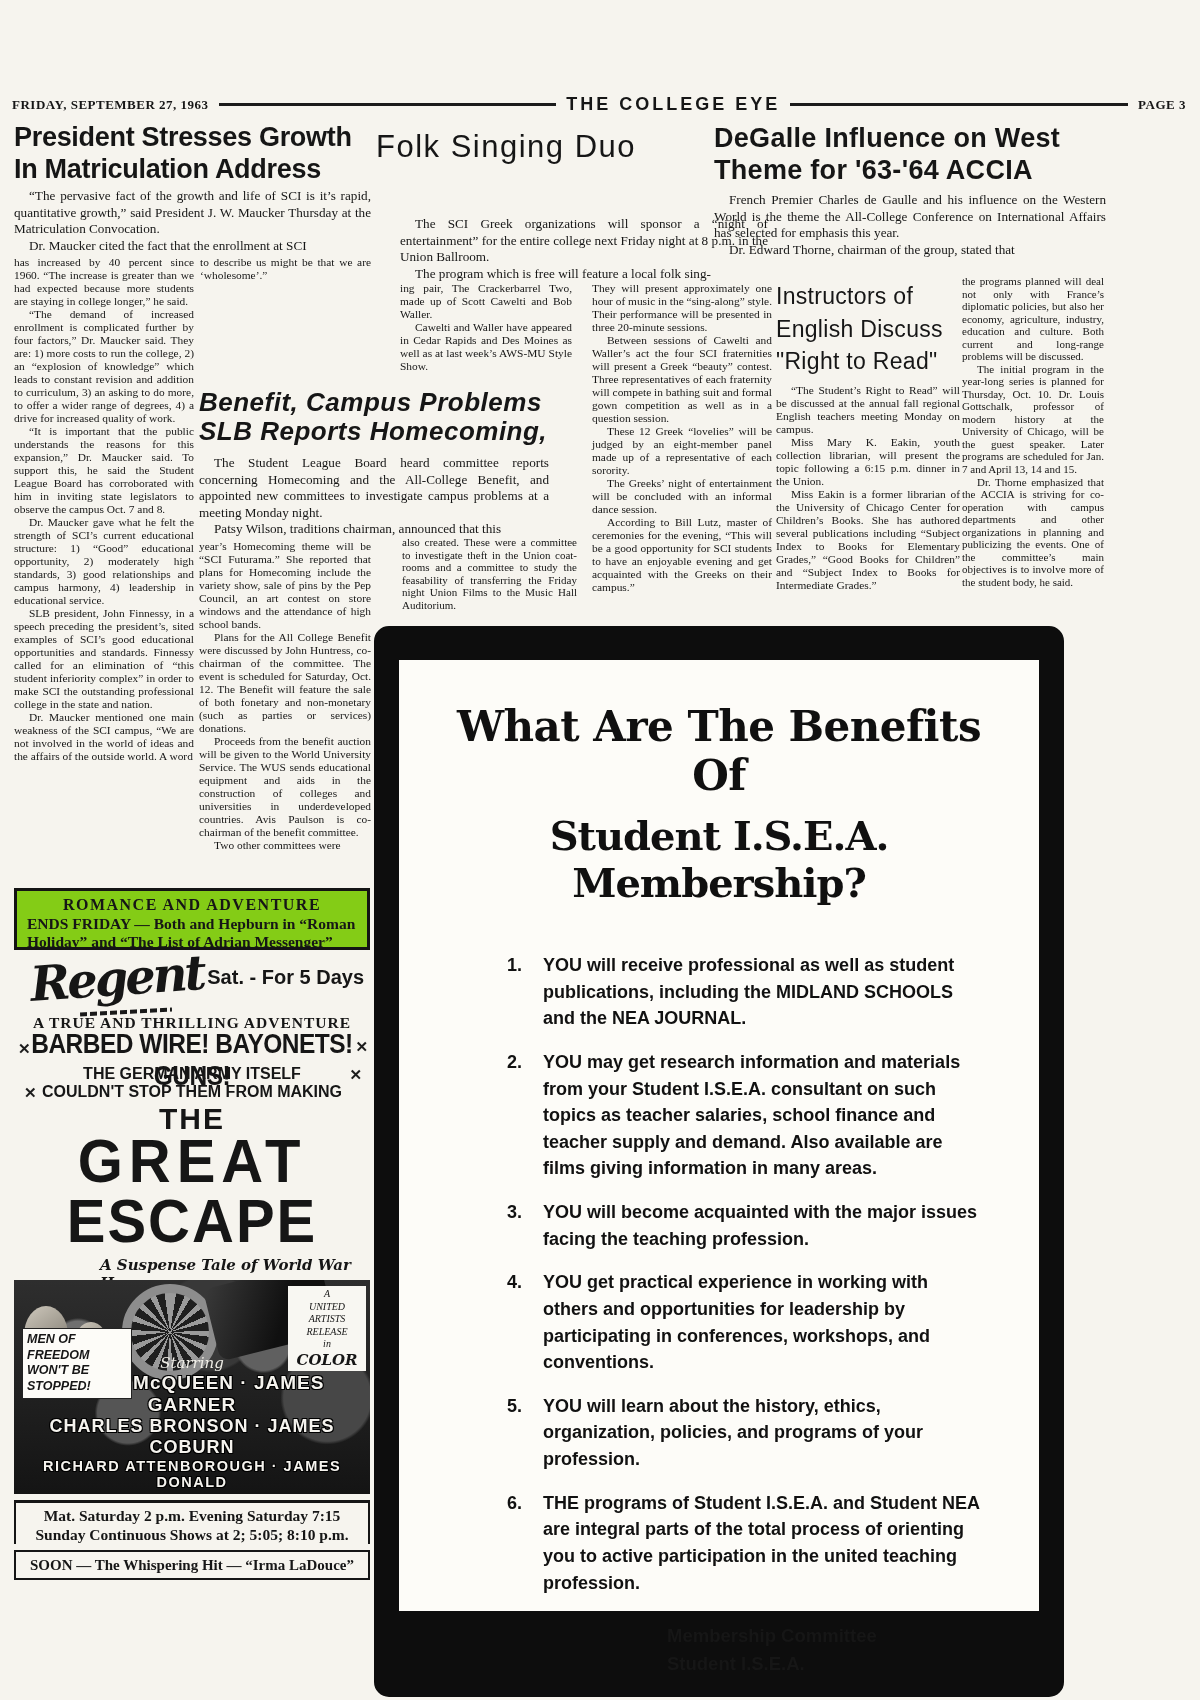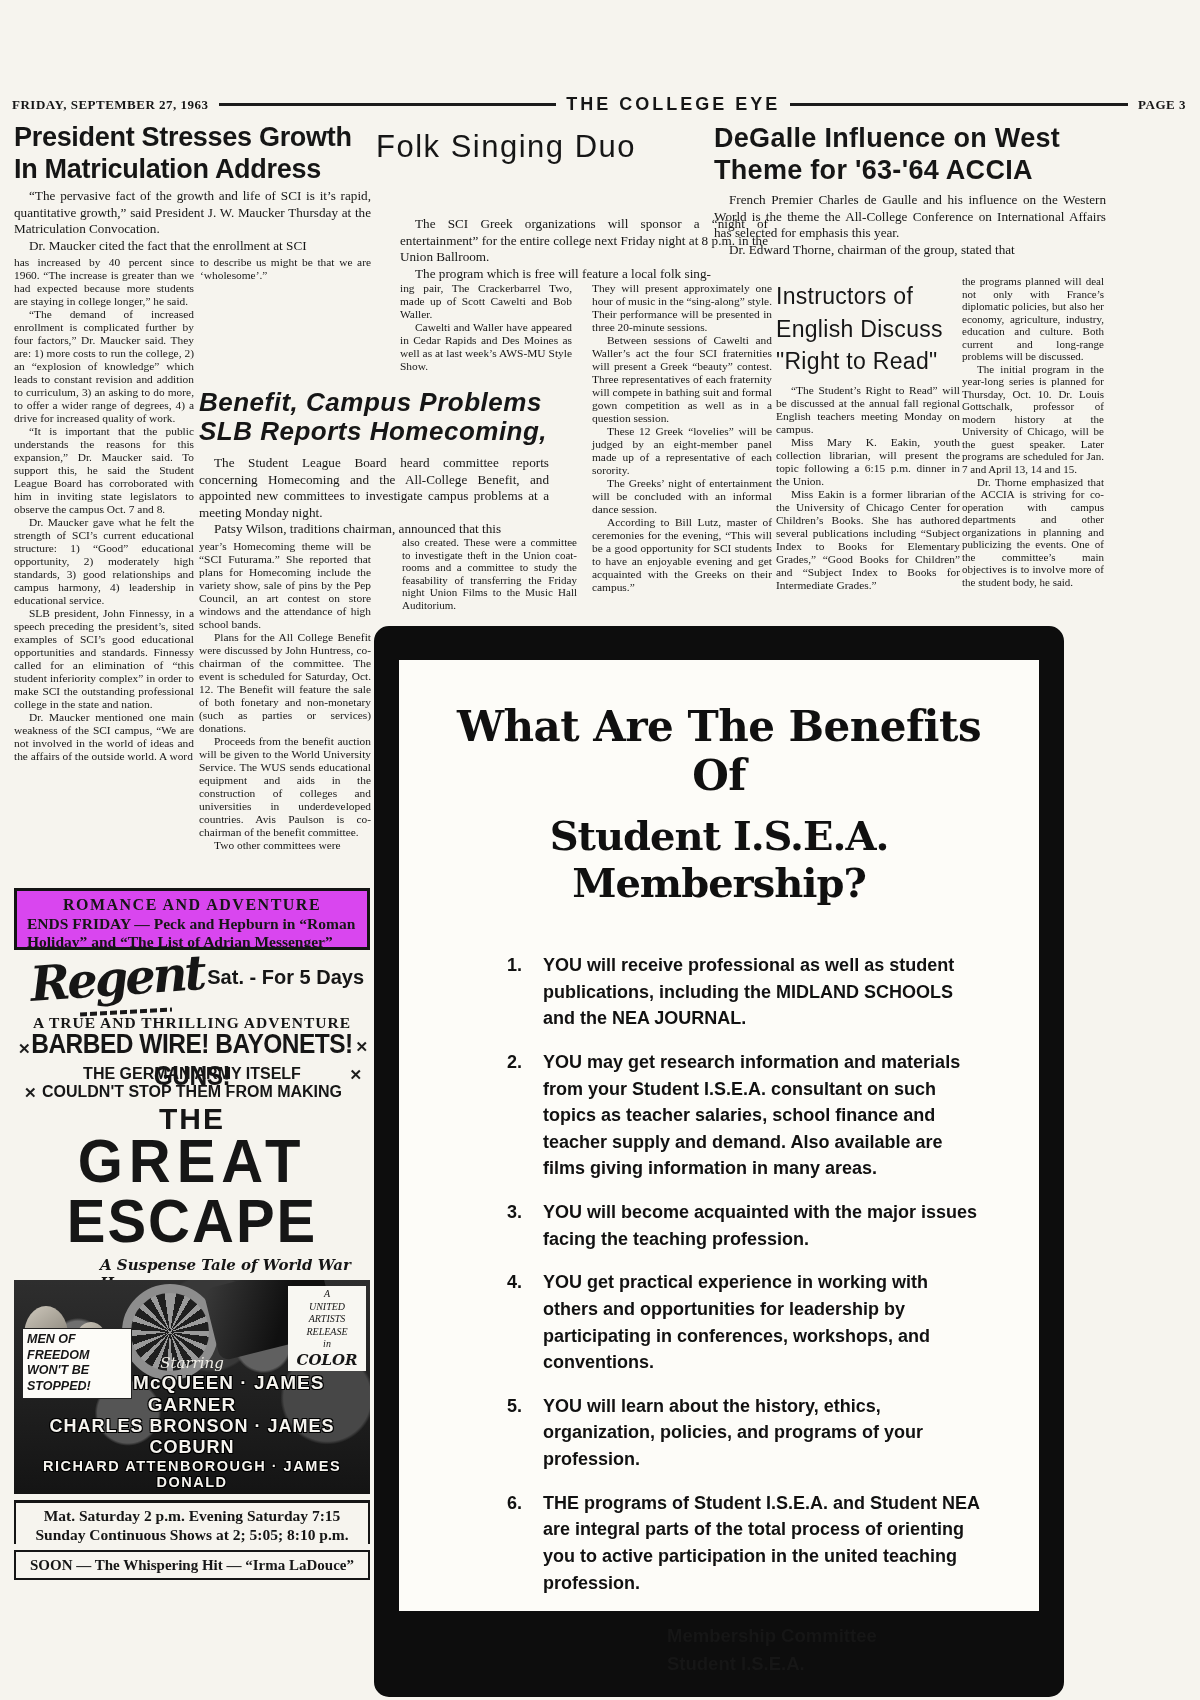--- a/index.html
+++ b/index.html
@@ -58,21 +58,21 @@
   .isea-t1{font-size:42px;letter-spacing:-.5px;}
   .isea-t2{font-size:40px;letter-spacing:-1px;margin-top:12px;}
   .isea-list{margin-top:46px;padding-left:78px;padding-right:24px;}
   .isea-item{display:flex;margin-bottom:17px;font-family:"Liberation Sans",sans-serif;font-weight:bold;font-size:18px;line-height:1.48;color:#111;}
   .isea-item .num{width:36px;flex:none;}
   .isea-item .txt{flex:1;text-align:left;}
   .isea-sig{margin-top:26px;margin-left:238px;font-family:"Liberation Sans",sans-serif;font-weight:bold;font-size:18.5px;line-height:1.5;}
 
   
   .regent-ad{position:absolute;left:14px;top:888px;width:356px;height:700px;}
-  .romance-box{position:absolute;left:0;top:0;right:0;height:62px;border:3px solid #141414;background:#d946ef;
+  .romance-box{position:absolute;left:0;top:0;right:0;height:62px;border:3px solid #141414;background:#84cc16;
                padding:5px 10px;box-sizing:border-box;}
   .romance-title{text-align:center;font-weight:bold;font-size:16px;letter-spacing:1.5px;}
   .romance-text{font-weight:bold;font-size:15.5px;line-height:1.15;margin-top:1px;}
   .regent-row{position:absolute;left:4px;top:70px;right:0;height:56px;}
   .regent-logo{position:absolute;left:12px;top:-8px;font-family:"DejaVu Serif",serif;font-style:italic;font-weight:bold;
                font-size:48px;letter-spacing:-3px;transform:rotate(-4deg);}
   .regent-phone{position:absolute;left:62px;top:52px;width:92px;height:4px;
                background:repeating-linear-gradient(90deg,#1a1a1a 0 7px,transparent 7px 10px);transform:rotate(-3deg);}
   .regent-sched{position:absolute;right:6px;top:8px;font-family:"Liberation Sans",sans-serif;font-weight:bold;font-size:20px;}
   .tagline{position:absolute;left:0;right:0;top:126px;text-align:center;font-weight:bold;font-size:15.5px;letter-spacing:1px;}
@@ -249,21 +249,21 @@
     </div>
     <div class="isea-sig">
       <div>Membership Committee</div>
       <div>Student I.S.E.A.</div>
     </div>
   </div>
 
   <div class="regent-ad">
     <div class="romance-box">
       <div class="romance-title">ROMANCE AND ADVENTURE</div>
-      <div class="romance-text">ENDS FRIDAY — Peck and Hepburn in “Roman Holiday” and “The List of Adrian Messenger”</div>
+      <div class="romance-text">ENDS FRIDAY — Both and Hepburn in “Roman Holiday” and “The List of Adrian Messenger”</div>
     </div>
     <div class="regent-row">
       <span class="regent-logo">Regent</span>
       <span class="regent-phone"></span>
       <span class="regent-sched">Sat. - For 5 Days</span>
     </div>
     <div class="tagline">A TRUE AND THRILLING ADVENTURE</div>
     <div class="shout">BARBED WIRE! BAYONETS! GUNS!</div>
     <span class="xmark x1">✕</span>
     <span class="xmark x2">✕</span>

